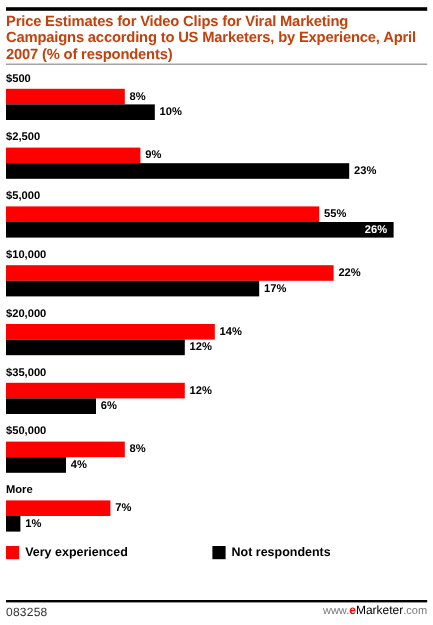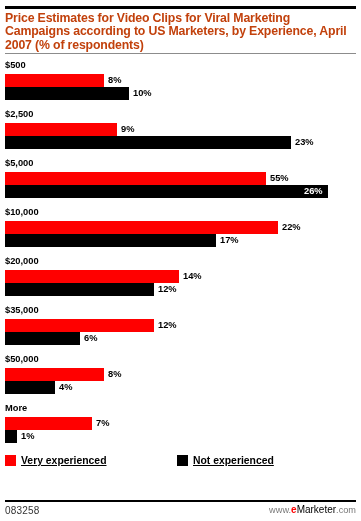--- a/index.html
+++ b/index.html
@@ -46,21 +46,21 @@
     font-size:9.3px;font-weight:bold;line-height:11px;
     white-space:nowrap;
   }
   .val.outside{color:#000;}
   .val.inside{color:#ffffff;}
 
   
   .legend{
     position:absolute;left:5px;top:455px;width:351px;height:16px;
   }
-  .legend-item{position:absolute;top:0;display:flex;align-items:center;text-decoration:underline;}
+  .legend-item{position:absolute;top:0;display:flex;align-items:center;}
   .legend-item.a{left:0px;}
   .legend-item.b{left:172px;}
   .swatch{width:11px;height:11px;display:inline-block;margin-right:5px;}
   .swatch.red{background:#ff0000;}
   .swatch.black{background:#000000;}
   .legend-label{font-size:10.4px;font-weight:bold;color:#000;white-space:nowrap;}
 
   
   .notes{
     position:absolute;left:5px;top:476px;width:352px;
@@ -186,21 +186,21 @@
       </div>
     </div>
 
   <div class="legend">
     <div class="legend-item a">
       <span class="swatch red"></span>
       <span class="legend-label">Very experienced</span>
     </div>
     <div class="legend-item b">
       <span class="swatch black"></span>
-      <span class="legend-label">Not experienced</span>
+      <span class="legend-label">Not respondents</span>
     </div>
   </div>
 
 
   <div class="bottom-rule"></div>
 
   <div class="footer">
     <span class="chart-id">083258</span>
     <span class="brand"><span class="w">www.</span><span class="e">e</span><span class="m">Marketer</span><span class="c">.com</span></span>
   </div>

